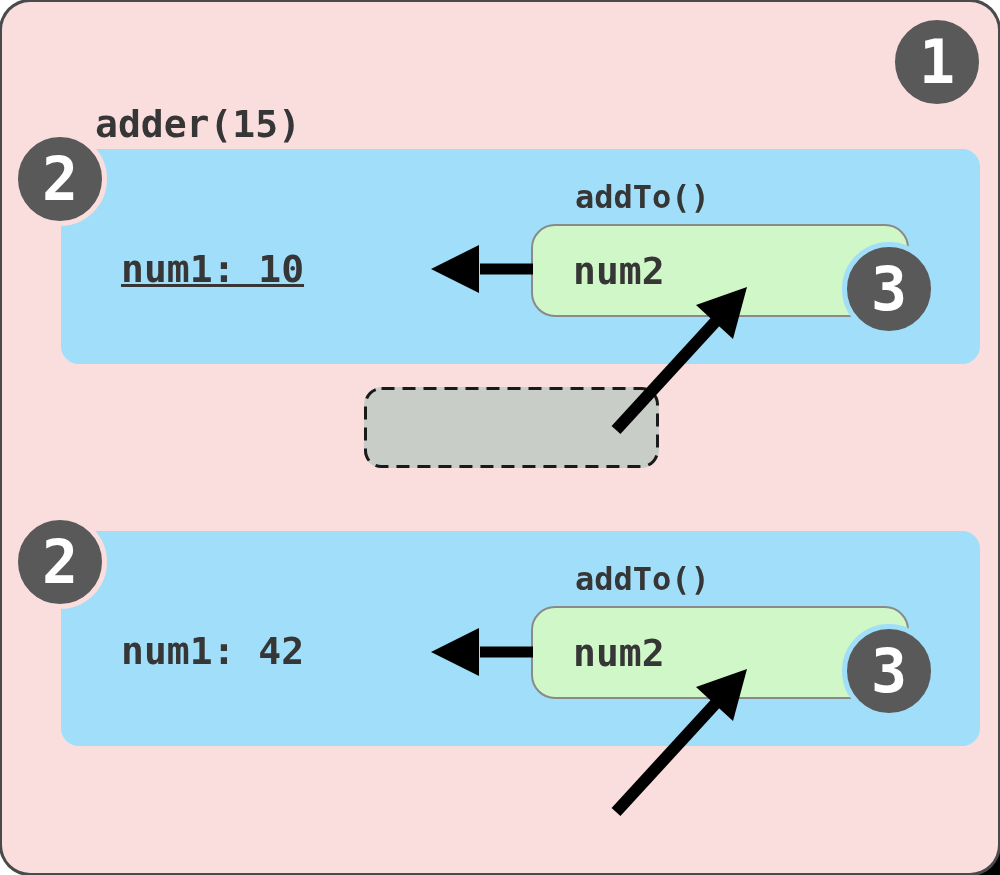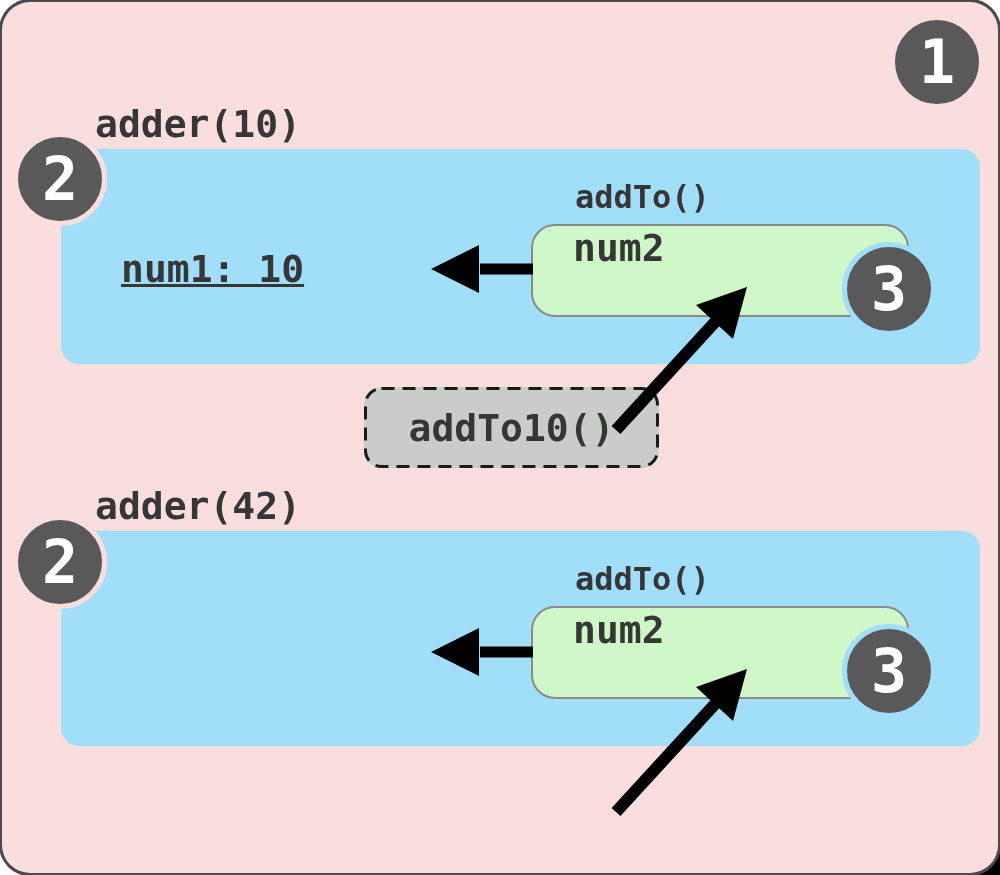--- a/index.html
+++ b/index.html
@@ -64,21 +64,21 @@
     position:absolute;left:573px;
     font-size:32px;font-weight:bold;color:var(--text);
     line-height:46px;white-space:pre;
     z-index:2;
   }
   .inner-box{
     position:absolute;left:529px;width:378px;height:93px;
     background:var(--inner-bg);
     border:2px solid var(--inner-border);
     border-radius:24px;
-    display:flex;align-items:flex-start;
+    display:flex;align-items:center;
     padding-left:40px;
     font-size:38px;font-weight:bold;color:var(--text);
     z-index:2;
   }
   .callable-box{
     position:absolute;left:362px;width:295px;height:81px;
     background:var(--callable-bg);
     border-radius:18px;
     display:flex;align-items:center;justify-content:center;
     font-size:38px;font-weight:bold;color:var(--text);
@@ -113,47 +113,46 @@
 </head>
 <body>
 
 <div class="canvas">
   <div class="corner-patch"></div>
 
   <div class="frame">
 
     <div class="badge ring-frame" style="left:888px;top:13px;">1</div>
 
-    <div class="scope-label" style="left:93px;top:99px;">adder(10)</div>
+    <div class="scope-label" style="left:93px;top:99px;">adder(15)</div>
 
     <div class="scope-box" style="top:147px;"></div>
 
     <div class="var-label" style="top:244px;text-decoration:underline;">num1: 10</div>
 
     <div class="inner-label" style="top:172px;">addTo()</div>
 
     <div class="inner-box" style="top:222px;">
       <span>num2</span>
     </div>
 
     <div class="badge ring-frame" style="left:11px;top:130px;">2</div>
 
     <div class="badge ring-scope" style="left:840px;top:240px;">3</div>
 
     <div class="callable-box" style="top:385px;">
       <svg class="dash" viewBox="0 0 295 81" preserveAspectRatio="none">
         <rect x="1.5" y="1.5" width="292" height="78" rx="16"></rect>
       </svg>
-      <span>addTo10()</span>
     </div>
 
-    <div class="scope-label" style="left:93px;top:481px;">adder(42)</div>
 
     <div class="scope-box" style="top:529px;"></div>
 
+    <div class="var-label" style="top:626px;">num1: 42</div>
 
     <div class="inner-label" style="top:554px;">addTo()</div>
 
     <div class="inner-box" style="top:604px;">
       <span>num2</span>
     </div>
 
     <div class="badge ring-frame" style="left:11px;top:513px;">2</div>
 
     <div class="badge ring-scope" style="left:840px;top:622px;">3</div>

